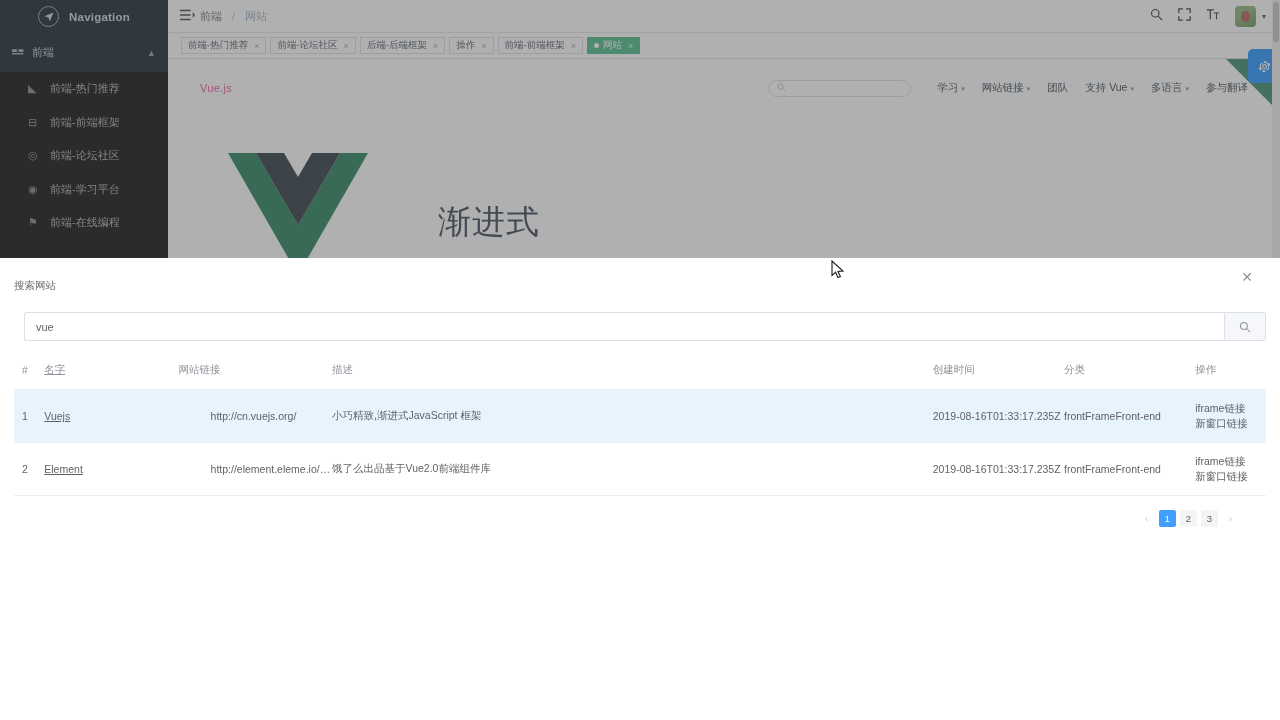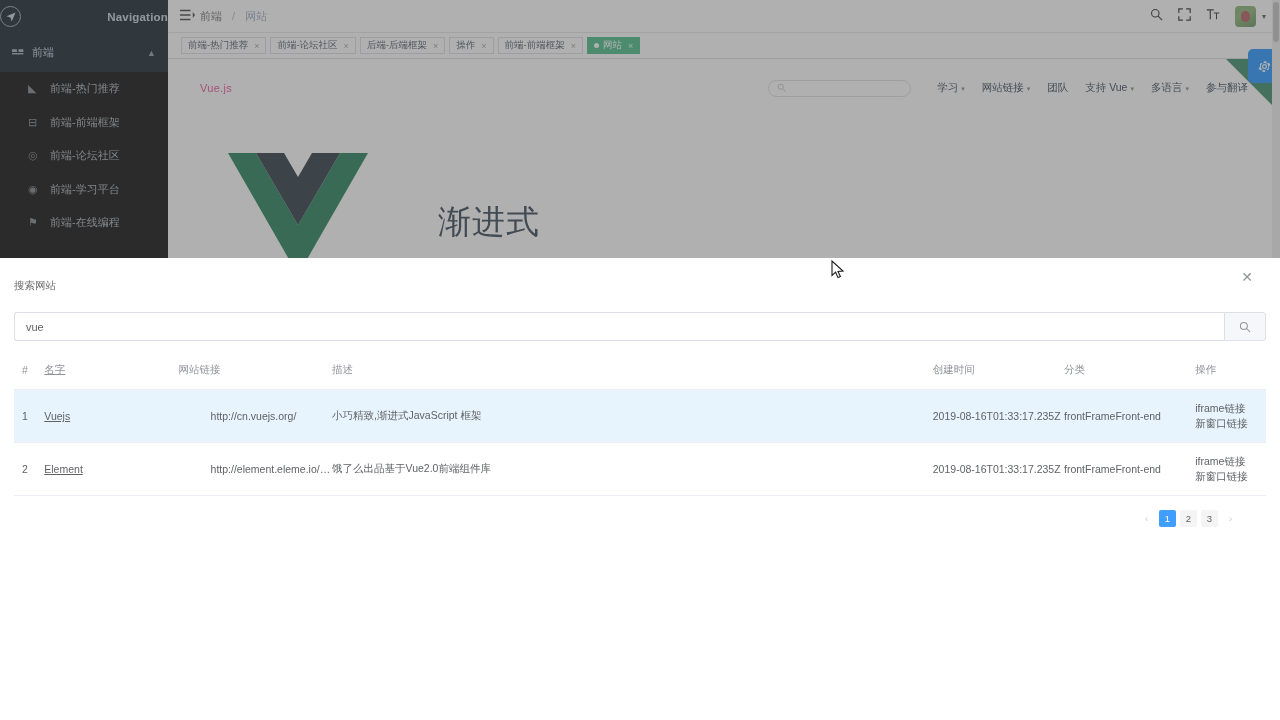--- a/index.html
+++ b/index.html
@@ -19,21 +19,21 @@
 
   
   #sidebar {
     position: absolute; left: 0; top: 0;
     width: 168px; height: 720px;
     background: #000000;
   }
   #sidebar-logo {
     height: 33px;
     background: #0a1a26;
-    display: flex; align-items: center; justify-content: space-between;
+    display: flex; align-items: center; justify-content: center;
     gap: 10px;
   }
   #sidebar-logo .logo-circle {
     width: 21px; height: 21px; border-radius: 50%;
     border: 1.5px solid #9aa7b0;
     display: flex; align-items: center; justify-content: center;
   }
   #sidebar-logo .logo-text {
     color: #c9d2d8; font-size: 11.5px; font-weight: bold;
     letter-spacing: .2px;
@@ -193,20 +193,21 @@
 
   #search-row { display: flex; height: 29px; }
   #search-input {
     flex: 1; height: 29px;
     border: 1px solid #dcdfe6; border-right: none;
     border-radius: 3px 0 0 3px;
     padding: 4px 11px;
     font-size: 11px; color: #606266;
     font-family: "Liberation Sans", sans-serif;
     outline: none;
+    margin-left: 10px;
   }
   #search-btn {
     width: 42px; height: 29px;
     border: 1px solid #dcdfe6; border-left: 1px solid #dcdfe6;
     border-radius: 0 3px 3px 0;
     background: #f5f7fa; color: #909399;
     font-size: 11px; cursor: pointer;
     display: flex; align-items: center; justify-content: center;
   }
 

